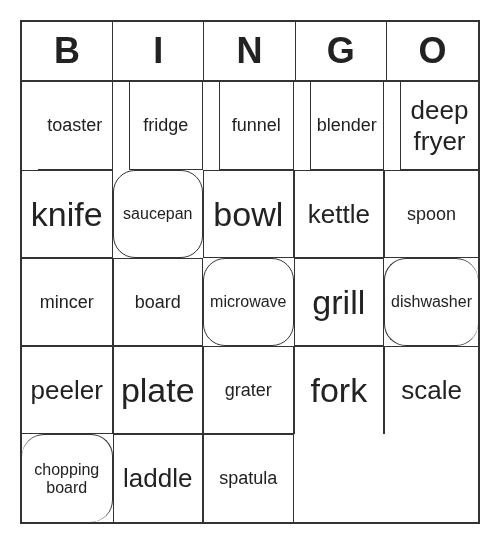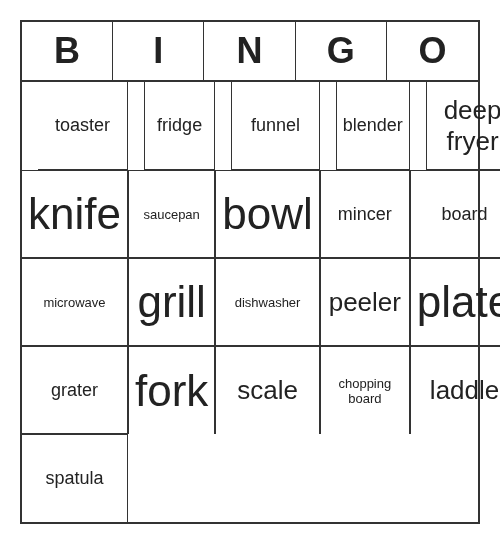--- a/index.html
+++ b/index.html
@@ -68,30 +68,31 @@
       margin-left: 16px;
     }
     .bingo-cell:nth-child(5n) {
       border-right: none;
     }
     .bingo-cell:nth-last-child(-n+5) {
       border-bottom: none;
     }
 
     .size-small {
-      font-size: 13px;
+      font-size: 16px;
+      border-radius: 22px;
     }
     .size-medium {
       font-size: 18px;
     }
     .size-large {
       font-size: 26px;
     }
     .size-xlarge {
-      font-size: 44px;
+      font-size: 34px;
     }
   </style>
 </head>
 <body>
 
 <div class="bingo-card">
   <div class="bingo-header">
   <div class="bingo-header-cell">B</div>
       <div class="bingo-header-cell">I</div>
       <div class="bingo-header-cell">N</div>
@@ -100,20 +101,22 @@
     </div>
   <div class="bingo-grid">
   <div class="bingo-cell size-medium">toaster</div>
       <div class="bingo-cell size-medium">fridge</div>
       <div class="bingo-cell size-medium">funnel</div>
       <div class="bingo-cell size-medium">blender</div>
       <div class="bingo-cell size-large">deep fryer</div>
       <div class="bingo-cell size-xlarge">knife</div>
       <div class="bingo-cell size-small">saucepan</div>
       <div class="bingo-cell size-xlarge">bowl</div>
+      <div class="bingo-cell size-large">kettle</div>
+      <div class="bingo-cell size-medium">spoon</div>
       <div class="bingo-cell size-medium">mincer</div>
       <div class="bingo-cell size-medium">board</div>
       <div class="bingo-cell size-small">microwave</div>
       <div class="bingo-cell size-xlarge">grill</div>
       <div class="bingo-cell size-small">dishwasher</div>
       <div class="bingo-cell size-large">peeler</div>
       <div class="bingo-cell size-xlarge">plate</div>
       <div class="bingo-cell size-medium">grater</div>
       <div class="bingo-cell size-xlarge">fork</div>
       <div class="bingo-cell size-large">scale</div>

